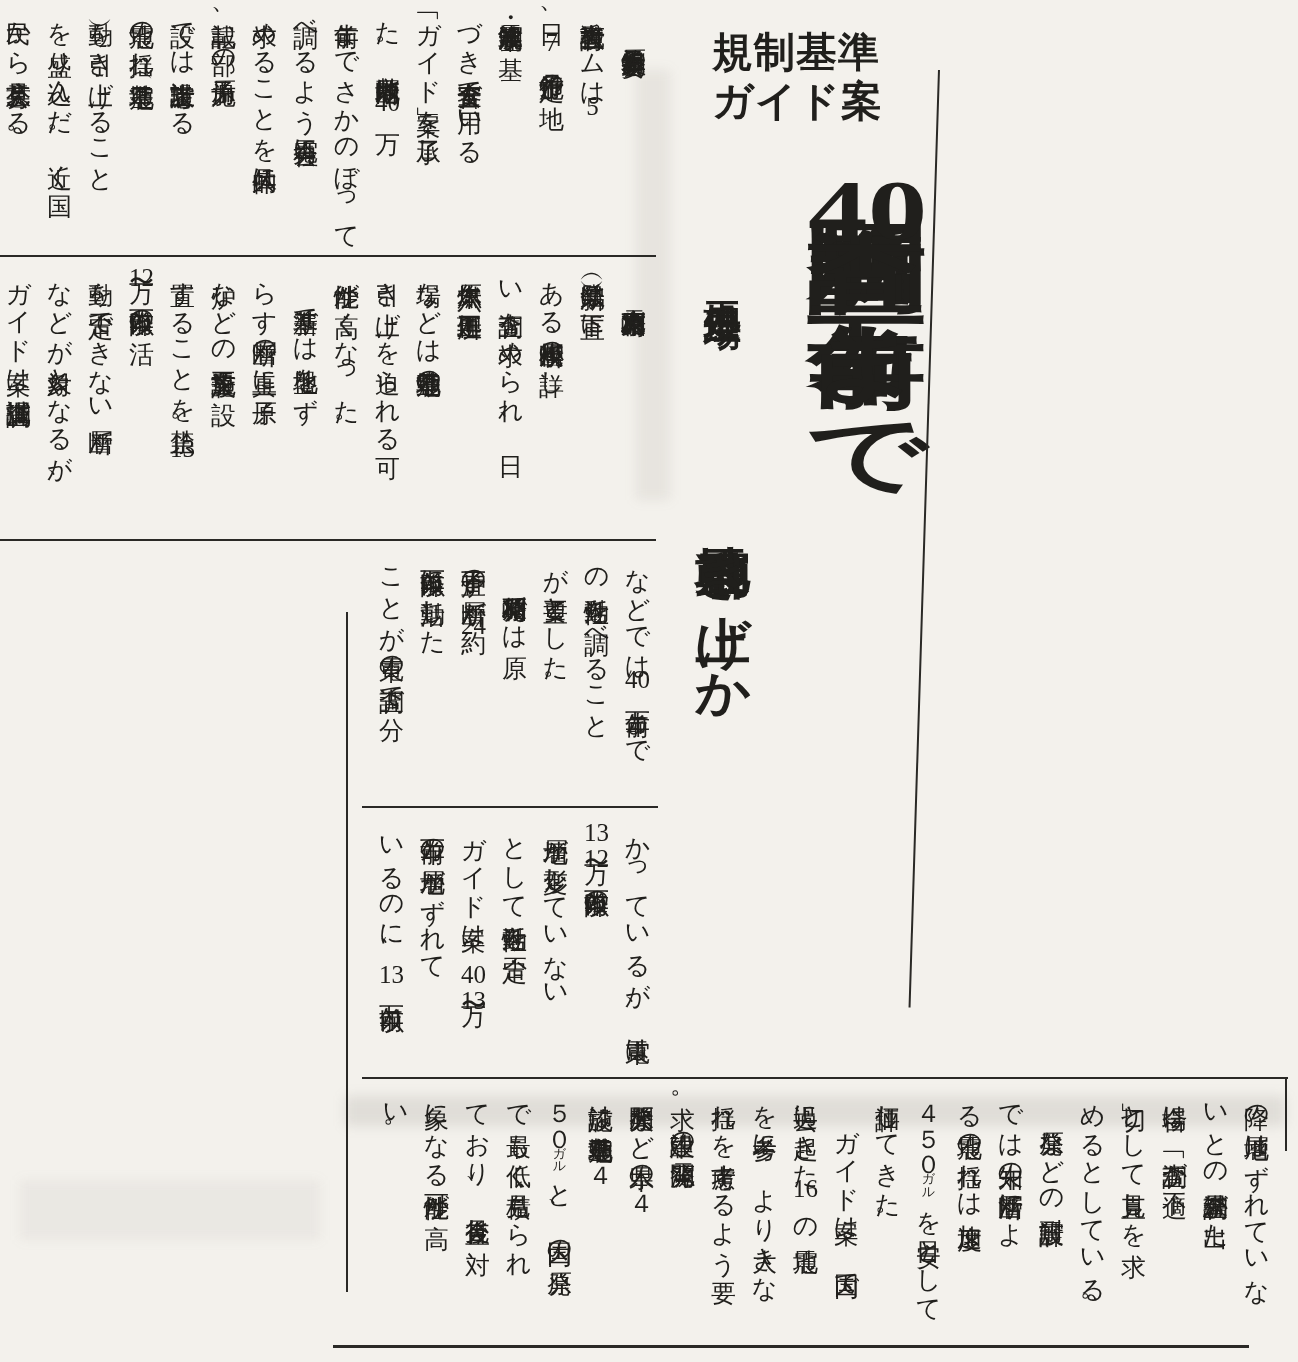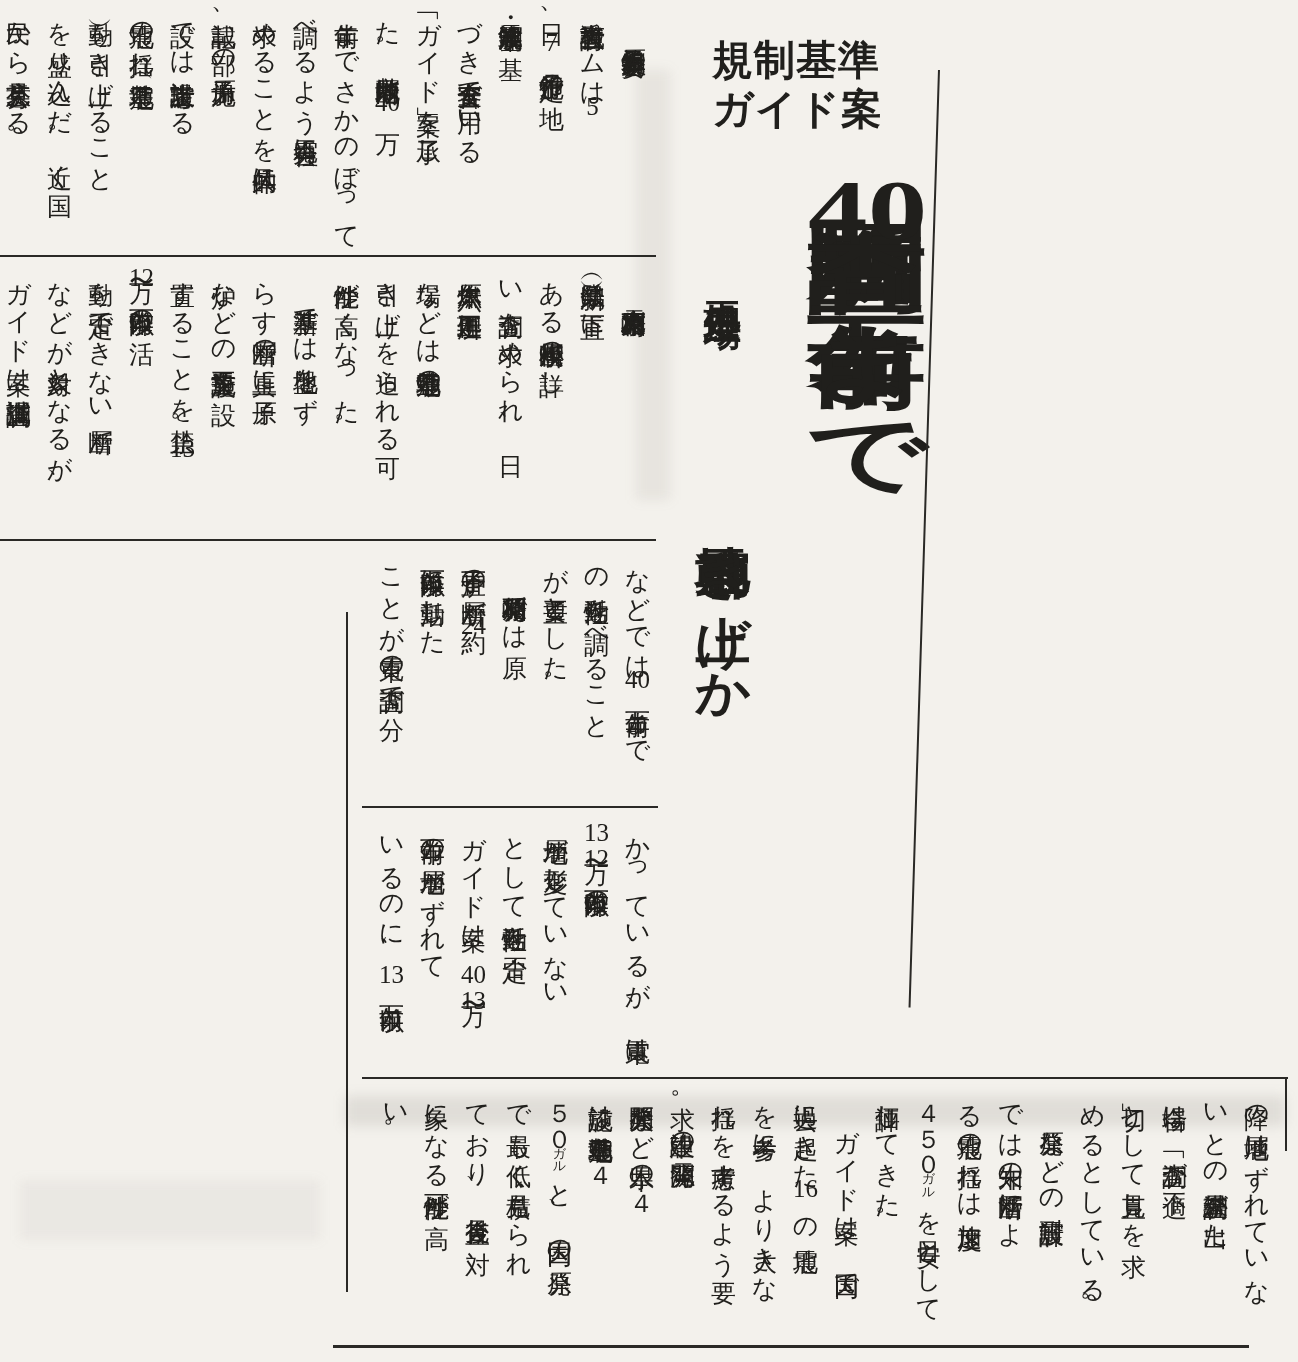--- a/index.html
+++ b/index.html
@@ -31,21 +31,21 @@
     letter-spacing:0.5px;
   }
   #tier1{ left:0px;   top:4px;    width:654px; height:258px; }
   #tier2{ left:0px;   top:264px;  width:654px; height:278px; }
   #tier3{ left:371px; top:551px;  width:287px; height:258px; }
   #tier4{ left:371px; top:820px;  width:287px; height:258px; }
   #bottom{left:375px; top:1087px; width:902px; height:262px; }
 
   
   #kicker{
-    position:absolute; left:712px; top:36px;
+    position:absolute; left:712px; top:28px;
     font-size:41px; line-height:49px; font-weight:bold;
     letter-spacing:1px; color:var(--ink);
   }
   
   #headline{
     left:792px; top:152px; width:150px; height:900px;
     font-size:84px; line-height:150px; letter-spacing:4px;
     font-weight:bold;
     transform:scaleX(1.42); transform-origin:50% 0;
   }

